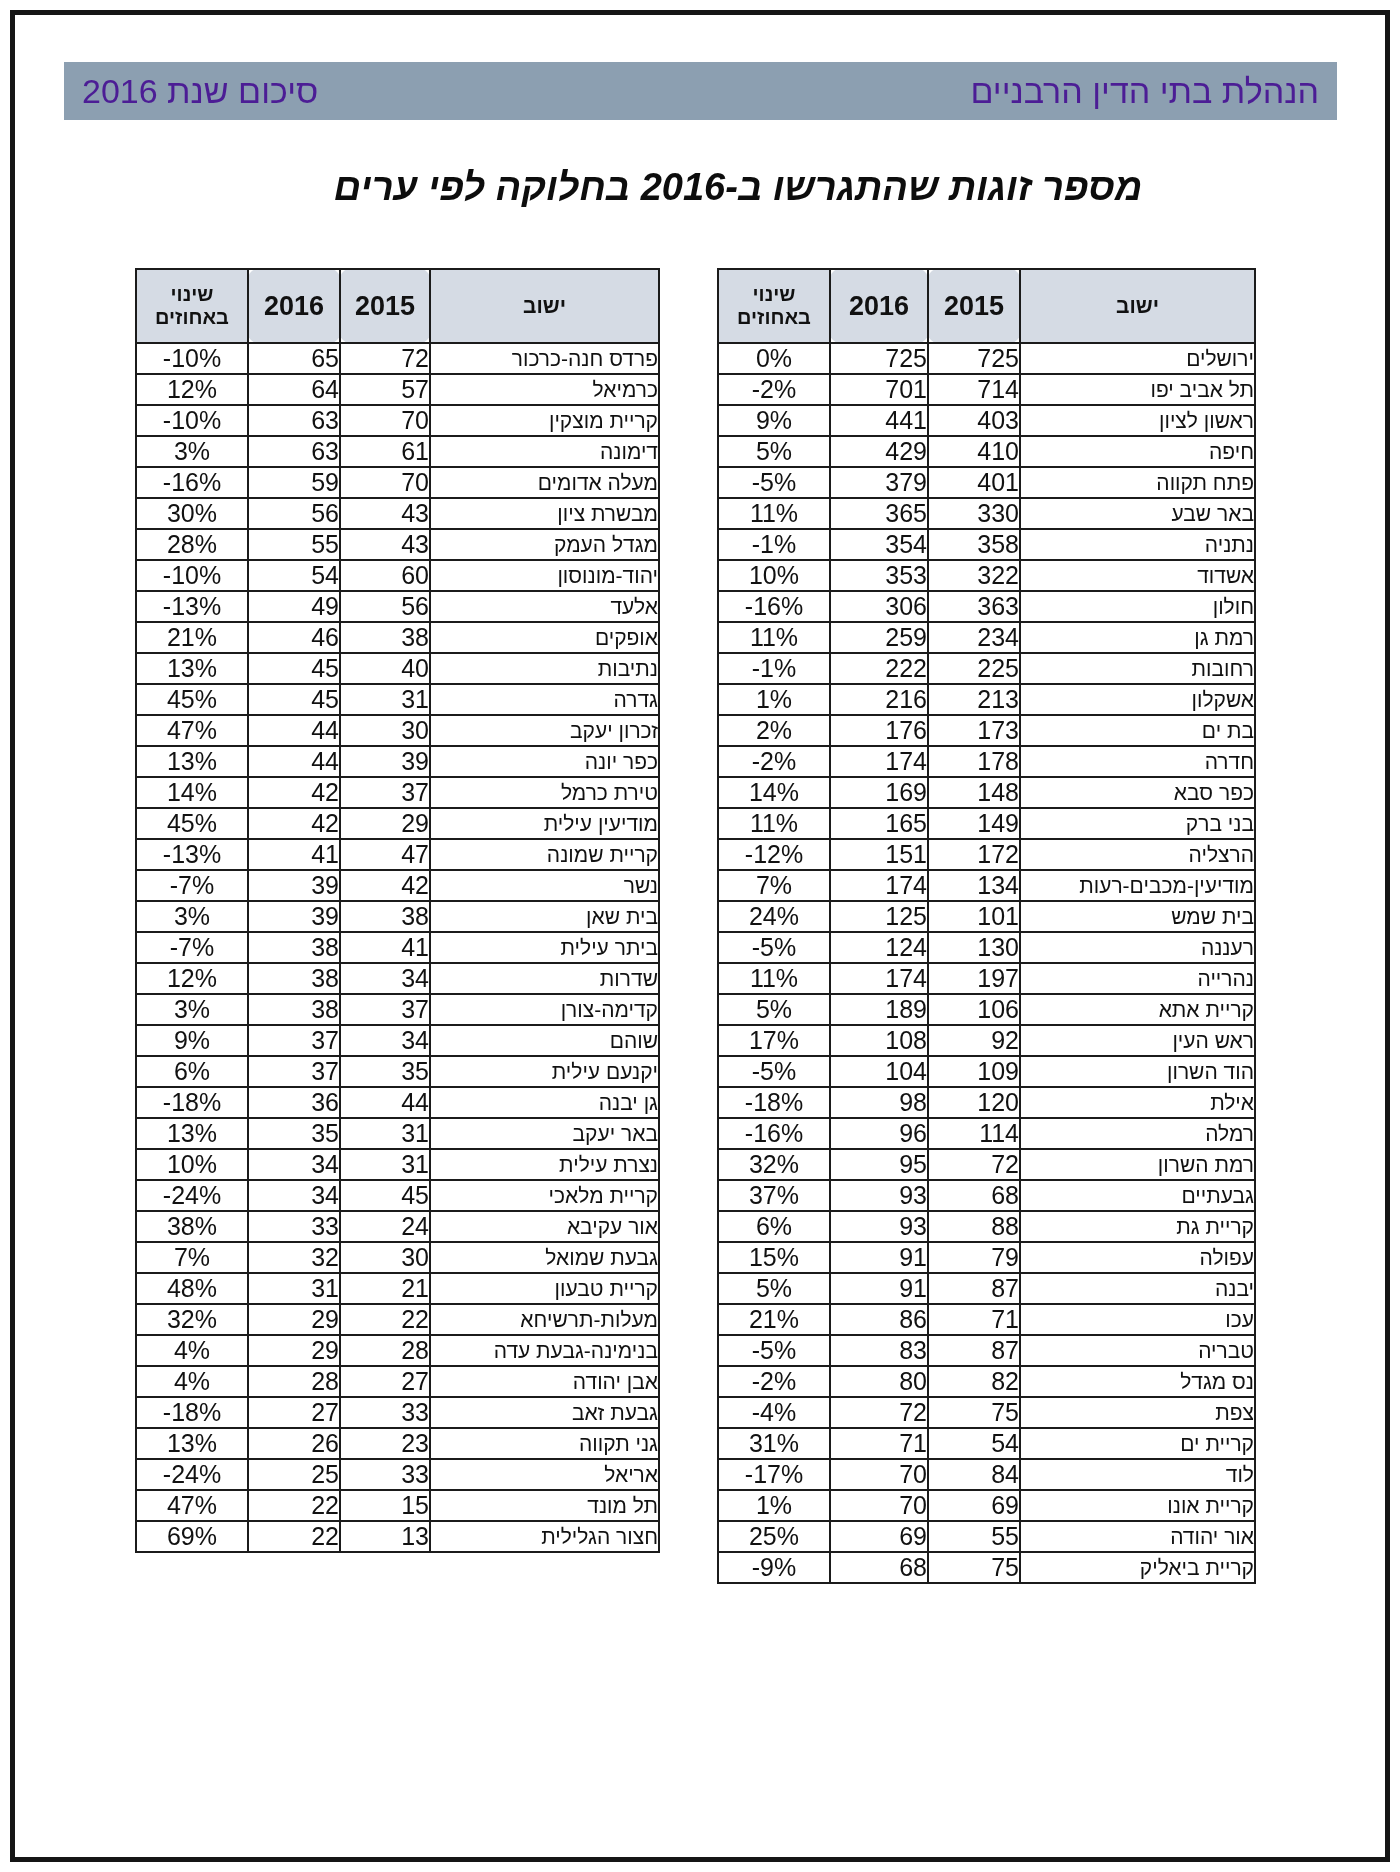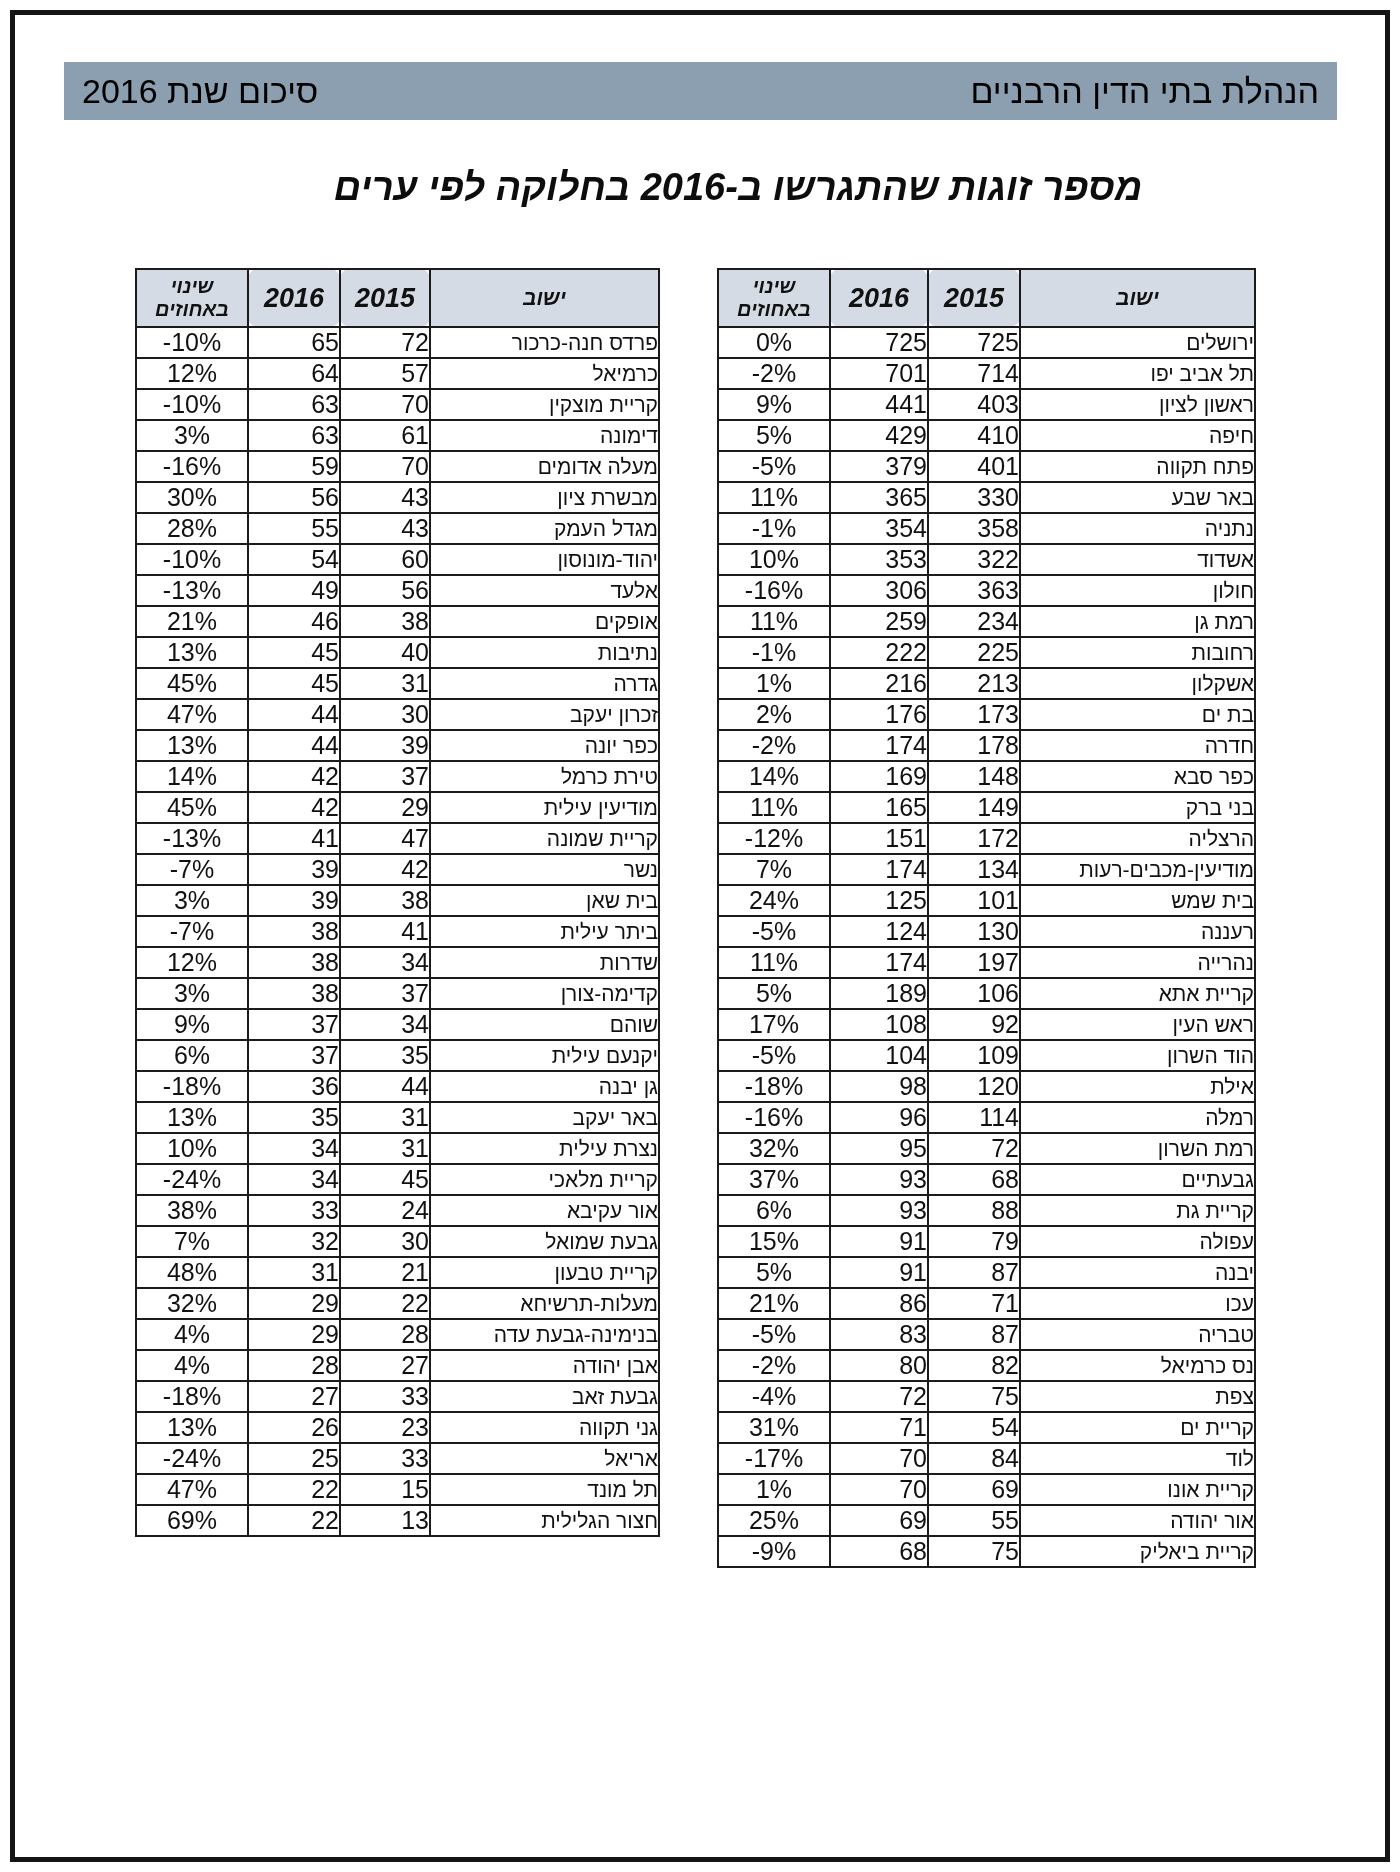--- a/index.html
+++ b/index.html
@@ -5,41 +5,41 @@
   html,body { margin:0; padding:0; }
   body {
     width:1400px; height:1872px; position:relative; background:#ffffff;
     font-family:"Liberation Sans","DejaVu Sans",sans-serif; overflow:hidden;
   }
   .page-frame {
     position:absolute; inset:10px; border:5px solid #151515; pointer-events:none;
   }
   .banner {
     position:absolute; left:64px; top:62px; width:1273px; height:58px;
-    background:var(--banner-bg,#8C9FB1); color:#000000;
+    background:var(--banner-bg,#8C9FB1); color:#4c1d95;
     display:flex; align-items:center; justify-content:space-between;
     padding:0 18px; box-sizing:border-box; font-size:34px;
   }
   .page-title {
     position:absolute; top:166px; left:0; width:1400px; text-align:center;
     transform:translateX(38px);
     font-size:38px; font-weight:bold; font-style:italic; color:#0d0d0d;
     direction:rtl;
   }
   table.city-table {
     position:absolute; border-collapse:collapse; table-layout:fixed;
     background:#ffffff;
   }
   table.city-table th, table.city-table td {
     border:2px solid var(--grid,#1b1b1b); padding:0; box-sizing:border-box;
     color:#111111; overflow:hidden; white-space:nowrap;
   }
   #table-major { left:717px; top:268px; }
   #table-minor { left:135px; top:268px; }
-  th { background:var(--header-bg,#D5DBE4); font-style:italic; height:58px; vertical-align:middle; }
+  th { background:var(--header-bg,#D5DBE4); height:74px; vertical-align:middle; }
   th.h-change { font-size:20px; line-height:1.15; font-weight:bold; }
   th.h-year   { font-size:27px; font-weight:bold;border-radius:10px; }
   th.h-city   { font-size:21px; font-weight:bold; }
   td { height:28px; font-size:25px; vertical-align:middle; }
   td.cell-change { text-align:center; direction:ltr; }
   td.cell-num    { text-align:right; padding-right:12px; direction:ltr; }
   td.cell-city   { text-align:right; padding-right:8px; direction:rtl; font-size:21px; }
 </style>
 </head>
 <body>
@@ -267,21 +267,21 @@
       <tr>
         <td class="cell-change">-5%</td>
         <td class="cell-num">83</td>
         <td class="cell-num">87</td>
         <td class="cell-city">טבריה</td>
       </tr>
       <tr>
         <td class="cell-change">-2%</td>
         <td class="cell-num">80</td>
         <td class="cell-num">82</td>
-        <td class="cell-city">נס כרמיאל</td>
+        <td class="cell-city">נס מגדל</td>
       </tr>
       <tr>
         <td class="cell-change">-4%</td>
         <td class="cell-num">72</td>
         <td class="cell-num">75</td>
         <td class="cell-city">צפת</td>
       </tr>
       <tr>
         <td class="cell-change">31%</td>
         <td class="cell-num">71</td>

